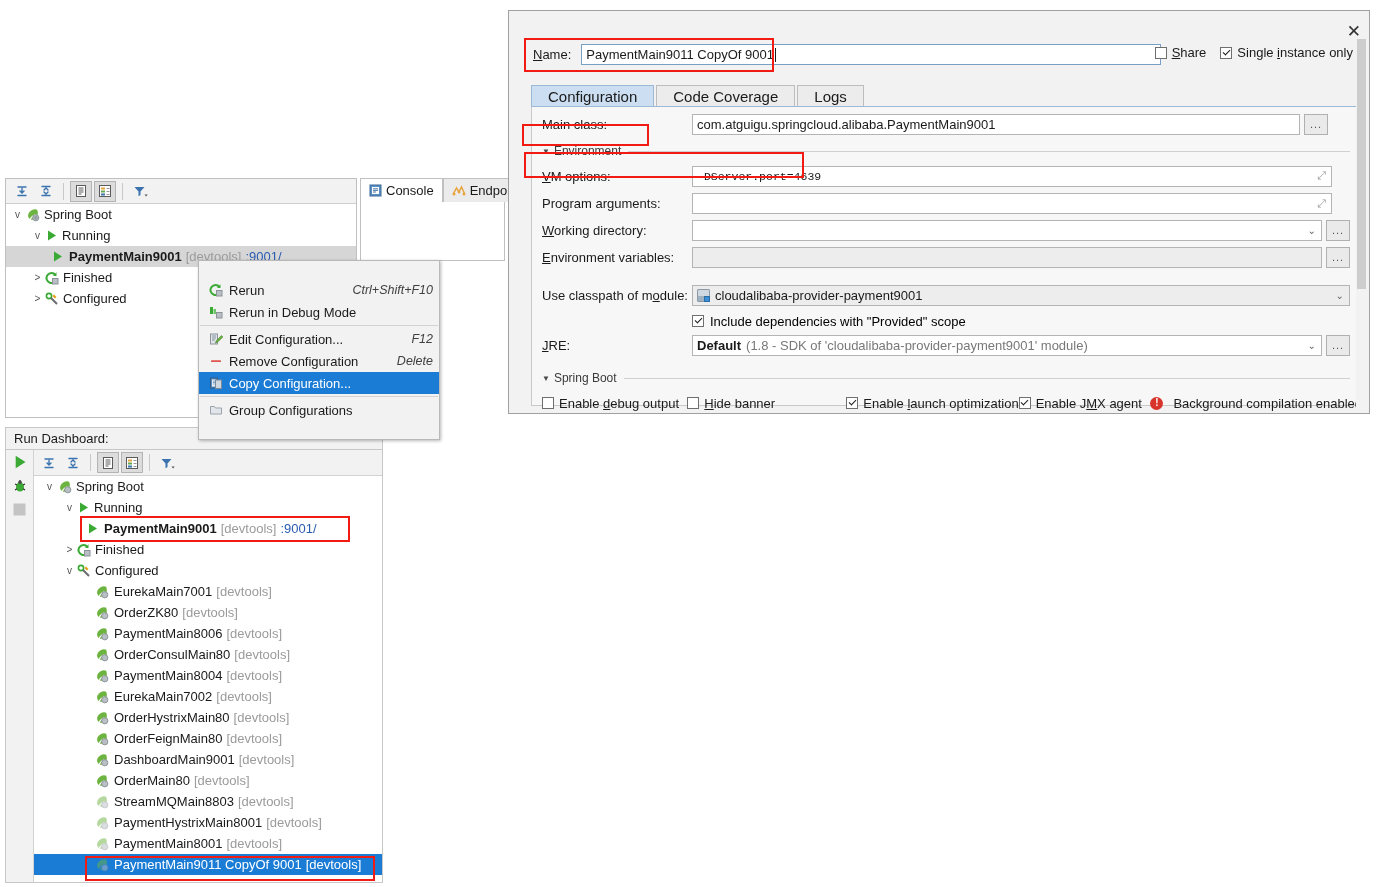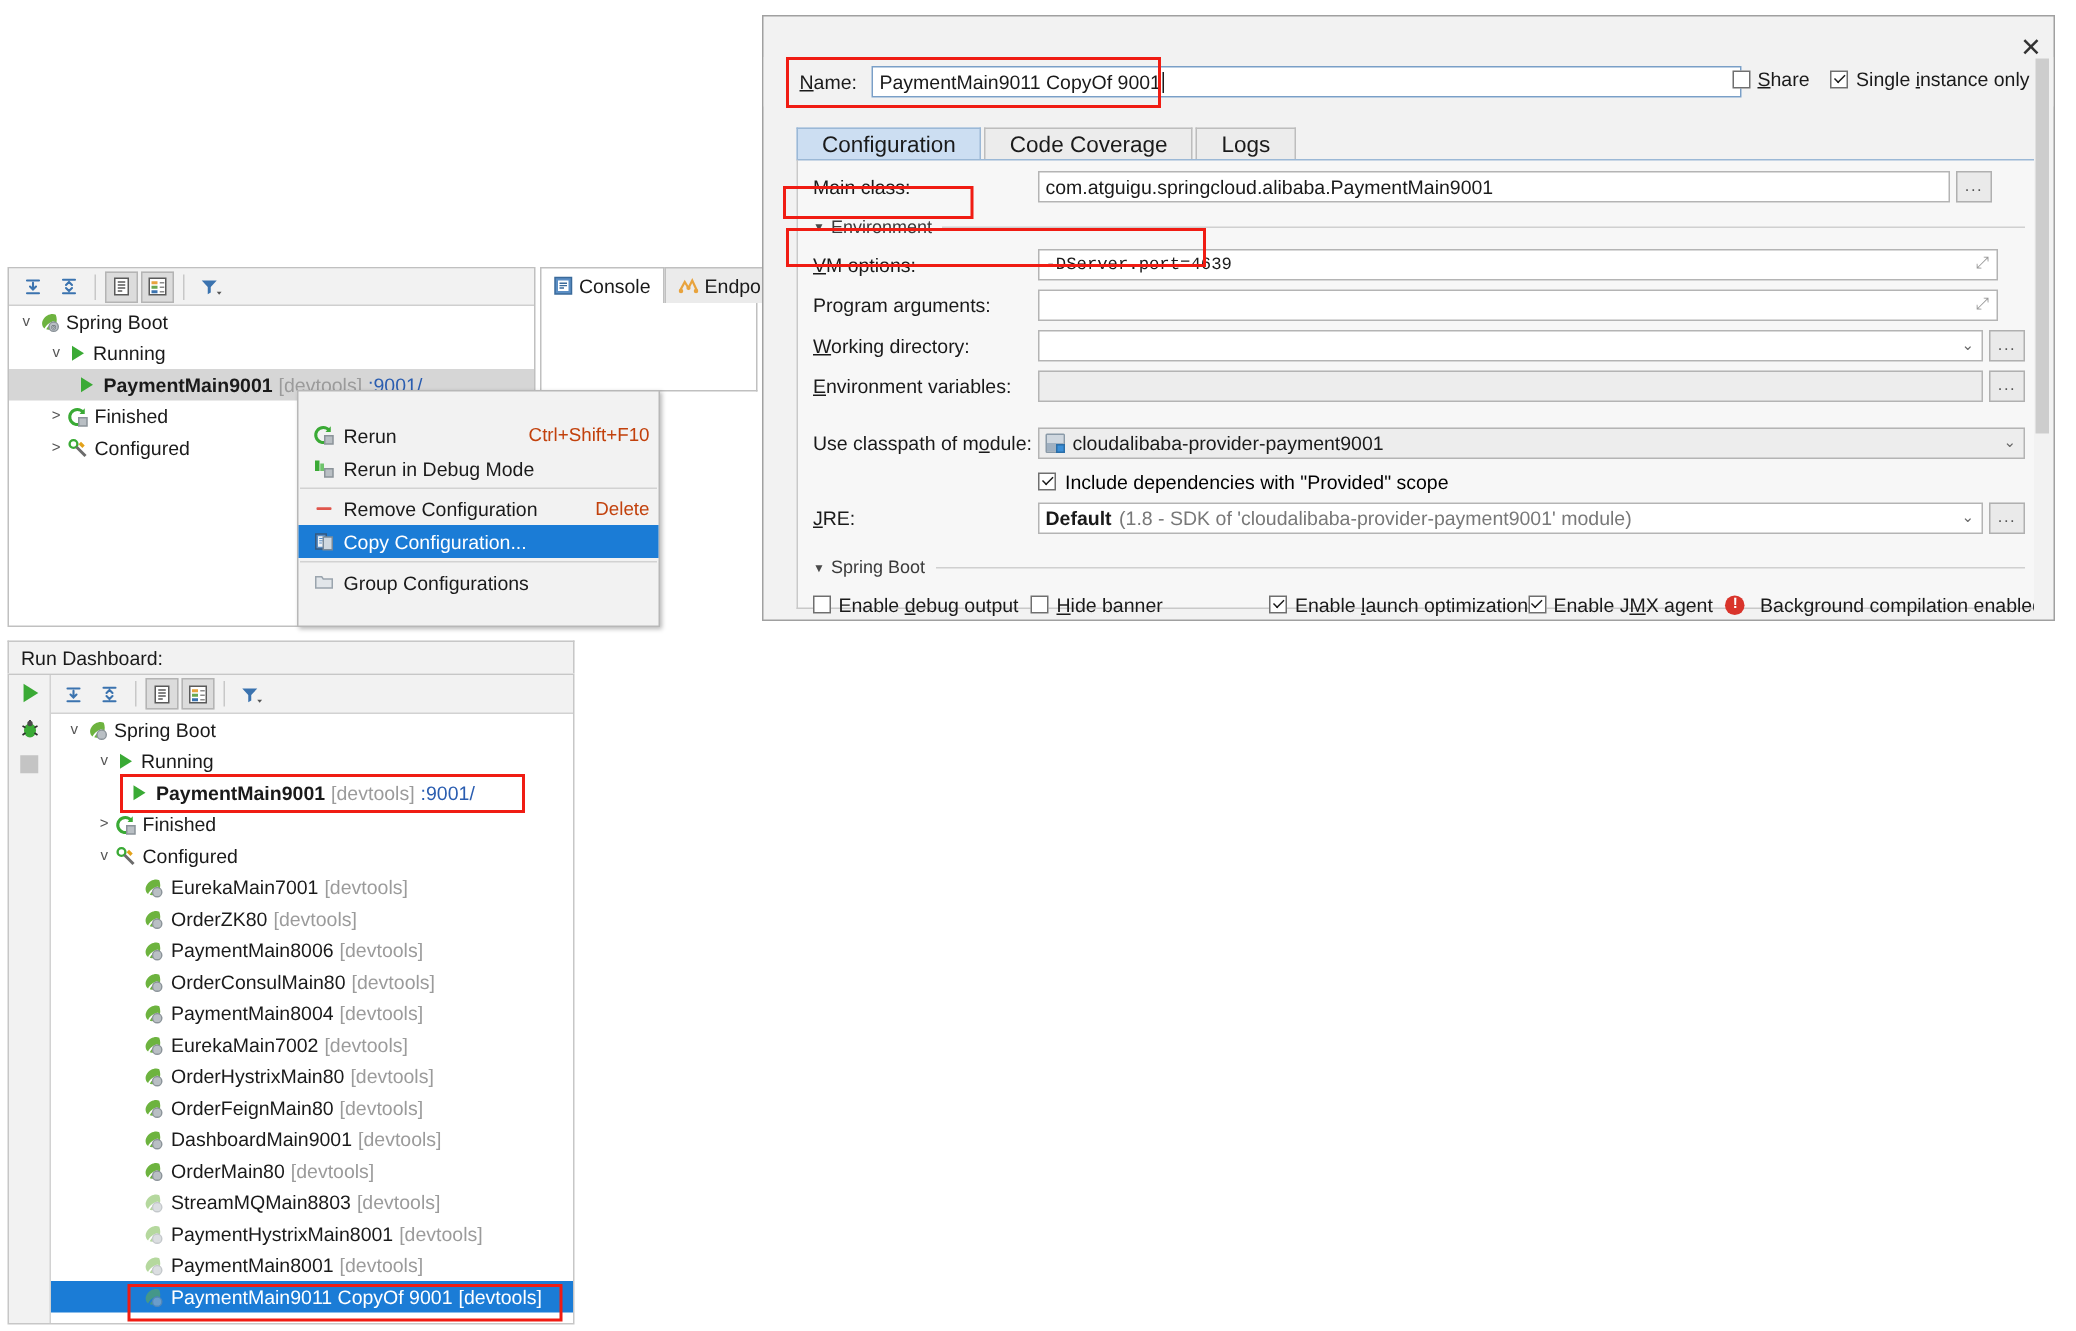--- a/index.html
+++ b/index.html
@@ -88,21 +88,21 @@
     padding: 18px 0;
   }
   .ctx-item {
     height: 22px; display: flex; align-items: center;
     font-size: 13px; color: #1a1a1a; padding: 0 6px 0 6px;
     box-sizing: border-box; white-space: nowrap;
   }
   .ctx-item.hl { background: #1b7cd6; color: #ffffff; }
   .ctx-ico { width: 22px; flex: none; display: flex; align-items: center; justify-content: center; }
   .ctx-lbl { flex: 1; padding-left: 2px; }
-  .ctx-key { color: #c2410c; font-size: 12.5px; padding-left: 12px; }
+  .ctx-key { color: #404040; font-size: 12.5px; padding-left: 12px; font-style: italic; }
   .ctx-item.hl .ctx-key { color: #e4eefb; }
   .ctx-sep { height: 1px; background: #d2d2d2; margin: 2px 1px; }
 
   
   #dialog {
     left: 508px; top: 10px; width: 862px; height: 404px;
     background: #f2f2f2;
     border: 1px solid #a0a0a0;
     box-sizing: border-box;
     z-index: 20;
@@ -415,20 +415,31 @@
         <svg width="14" height="14" viewBox="0 0 14 14">
             <rect x="1" y="2" width="3" height="7" fill="#3aaa35"></rect>
             <rect x="4.5" y="4" width="2.5" height="5" fill="#6fc46c"></rect>
             <rect x="7.5" y="7.5" width="5.5" height="5.5" fill="#b9bfc4" stroke="#8b9399"></rect>
           </svg>
       </span>
       <span class="ctx-lbl">Rerun in Debug Mode</span>
       <span class="ctx-key"></span>
     </div>
     <div class="ctx-sep"></div>
+    <div class="ctx-item">
+      <span class="ctx-ico">
+        <svg width="14" height="14" viewBox="0 0 14 14">
+            <rect x="1.5" y="2" width="7" height="10" fill="#dfe5ea" stroke="#8b9399"></rect>
+            <path d="M3 4h4M3 6h4M3 8h3" stroke="#7f8a93" stroke-width=".9"></path>
+            <path d="M12.5 3.5l-5 5-1.2 2.6 2.6-1.2 5-5z" fill="#6db33f" stroke="#4a7d2b" stroke-width=".6"></path>
+          </svg>
+      </span>
+      <span class="ctx-lbl">Edit Configuration...</span>
+      <span class="ctx-key">F12</span>
+    </div>
     <div class="ctx-item">
       <span class="ctx-ico">
         <svg width="14" height="14" viewBox="0 0 14 14">
             <rect x="2" y="6.2" width="10" height="1.8" rx=".6" fill="#e0564c"></rect>
           </svg>
       </span>
       <span class="ctx-lbl">Remove Configuration</span>
       <span class="ctx-key">Delete</span>
     </div>
     <div class="ctx-item hl">

